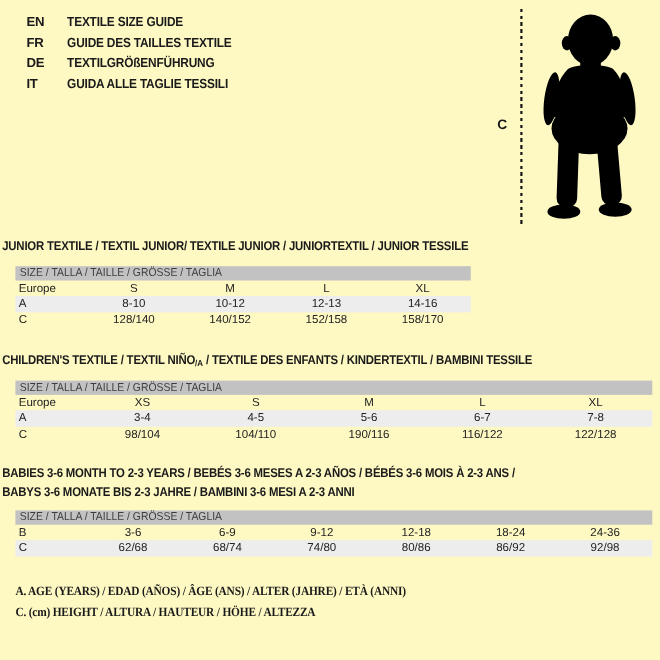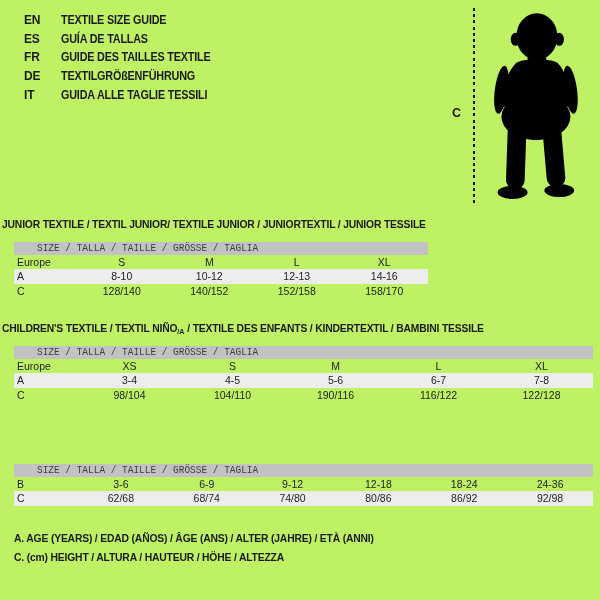--- a/index.html
+++ b/index.html
@@ -1,20 +1,20 @@
 <!DOCTYPE html>
 <html><head>
 <meta charset="utf-8">
 <style>
   html, body { margin: 0; padding: 0; background: #ffffff; }
   .canvas {
     position: relative;
     width: 600px;
     height: 600px;
-    background: #bef264;
+    background: #fef9c3;
     font-family: "Liberation Sans", sans-serif;
     color: #1a1a1a;
     overflow: hidden;
   }
   .condensed {
     display: inline-block;
     transform: scaleX(0.9);
     transform-origin: 0 50%;
     white-space: nowrap;
   }
@@ -40,49 +40,45 @@
     line-height: 17px; white-space: nowrap;
   }
   .sub { font-size: 8px; vertical-align: -2px; letter-spacing: 0; }
   
   .size-table { position: absolute; left: 14px; }
   .t-junior   { top: 242px; width: 414px; }
   .t-children { top: 346px; width: 579px; }
   .t-babies   { top: 464px; width: 579px; }
   .bar {
     height: 12.5px; background: #c2c2c2; color: #3d3d3d;
-    font-size: 10.5px; line-height: 12.5px; padding-left: 23px; font-family: Liberation Mono, monospace;
+    font-size: 10.5px; line-height: 12.5px; padding-left: 4px;
   }
   .trow {
     display: flex; height: 14.6px; align-items: center;
     font-size: 10.5px; color: #222222;
   }
   .trow.shaded { background: #ededed; }
   .tlabel { width: 64px; padding-left: 3px; box-sizing: border-box; }
   .tcell { flex: 1 1 0; text-align: center; }
   
   .notes { position: absolute; left: 14px; top: 529px; }
   .note-line {
     font-weight: bold; font-size: 11.5px; letter-spacing: -0.2px;
-    line-height: 19.2px; white-space: nowrap;
+    line-height: 19.2px; white-space: nowrap; font-family: Liberation Serif, serif;
   }
 </style>
 </head>
 <body>
 
 <div class="canvas">
 
   <div class="lang-list">
     <div class="lang-row">
       <span class="lang-code">EN</span>
       <span class="lang-title condensed">TEXTILE SIZE GUIDE</span>
-    </div>
-    <div class="lang-row">
-      <span class="lang-code">ES</span>
-      <span class="lang-title condensed">GUÍA DE TALLAS</span>
     </div>
     <div class="lang-row">
       <span class="lang-code">FR</span>
       <span class="lang-title condensed">GUIDE DES TAILLES TEXTILE</span>
     </div>
     <div class="lang-row">
       <span class="lang-code">DE</span>
       <span class="lang-title condensed">TEXTILGRÖßENFÜHRUNG</span>
     </div>
     <div class="lang-row">
@@ -164,20 +160,24 @@
     <div class="trow">
       <span class="tlabel">C</span>
       <span class="tcell">98/104</span>
       <span class="tcell">104/110</span>
       <span class="tcell">190/116</span>
       <span class="tcell">116/122</span>
       <span class="tcell">122/128</span>
     </div>
   </div>
 
+  <div class="sec-heading" style="top:423px">
+    <span class="condensed">BABIES 3-6 MONTH TO 2-3 YEARS / BEBÉS 3-6 MESES A 2-3 AÑOS / BÉBÉS 3-6 MOIS À 2-3 ANS /</span><br>
+    <span class="condensed">BABYS 3-6 MONATE BIS 2-3 JAHRE / BAMBINI 3-6 MESI A 2-3 ANNI</span>
+  </div>
   <div class="size-table t-babies">
     <div class="bar">
       <span class="condensed">SIZE / TALLA / TAILLE / GRÖSSE / TAGLIA</span>
     </div>
     <div class="trow">
       <span class="tlabel">B</span>
       <span class="tcell">3-6</span>
       <span class="tcell">6-9</span>
       <span class="tcell">9-12</span>
       <span class="tcell">12-18</span>

